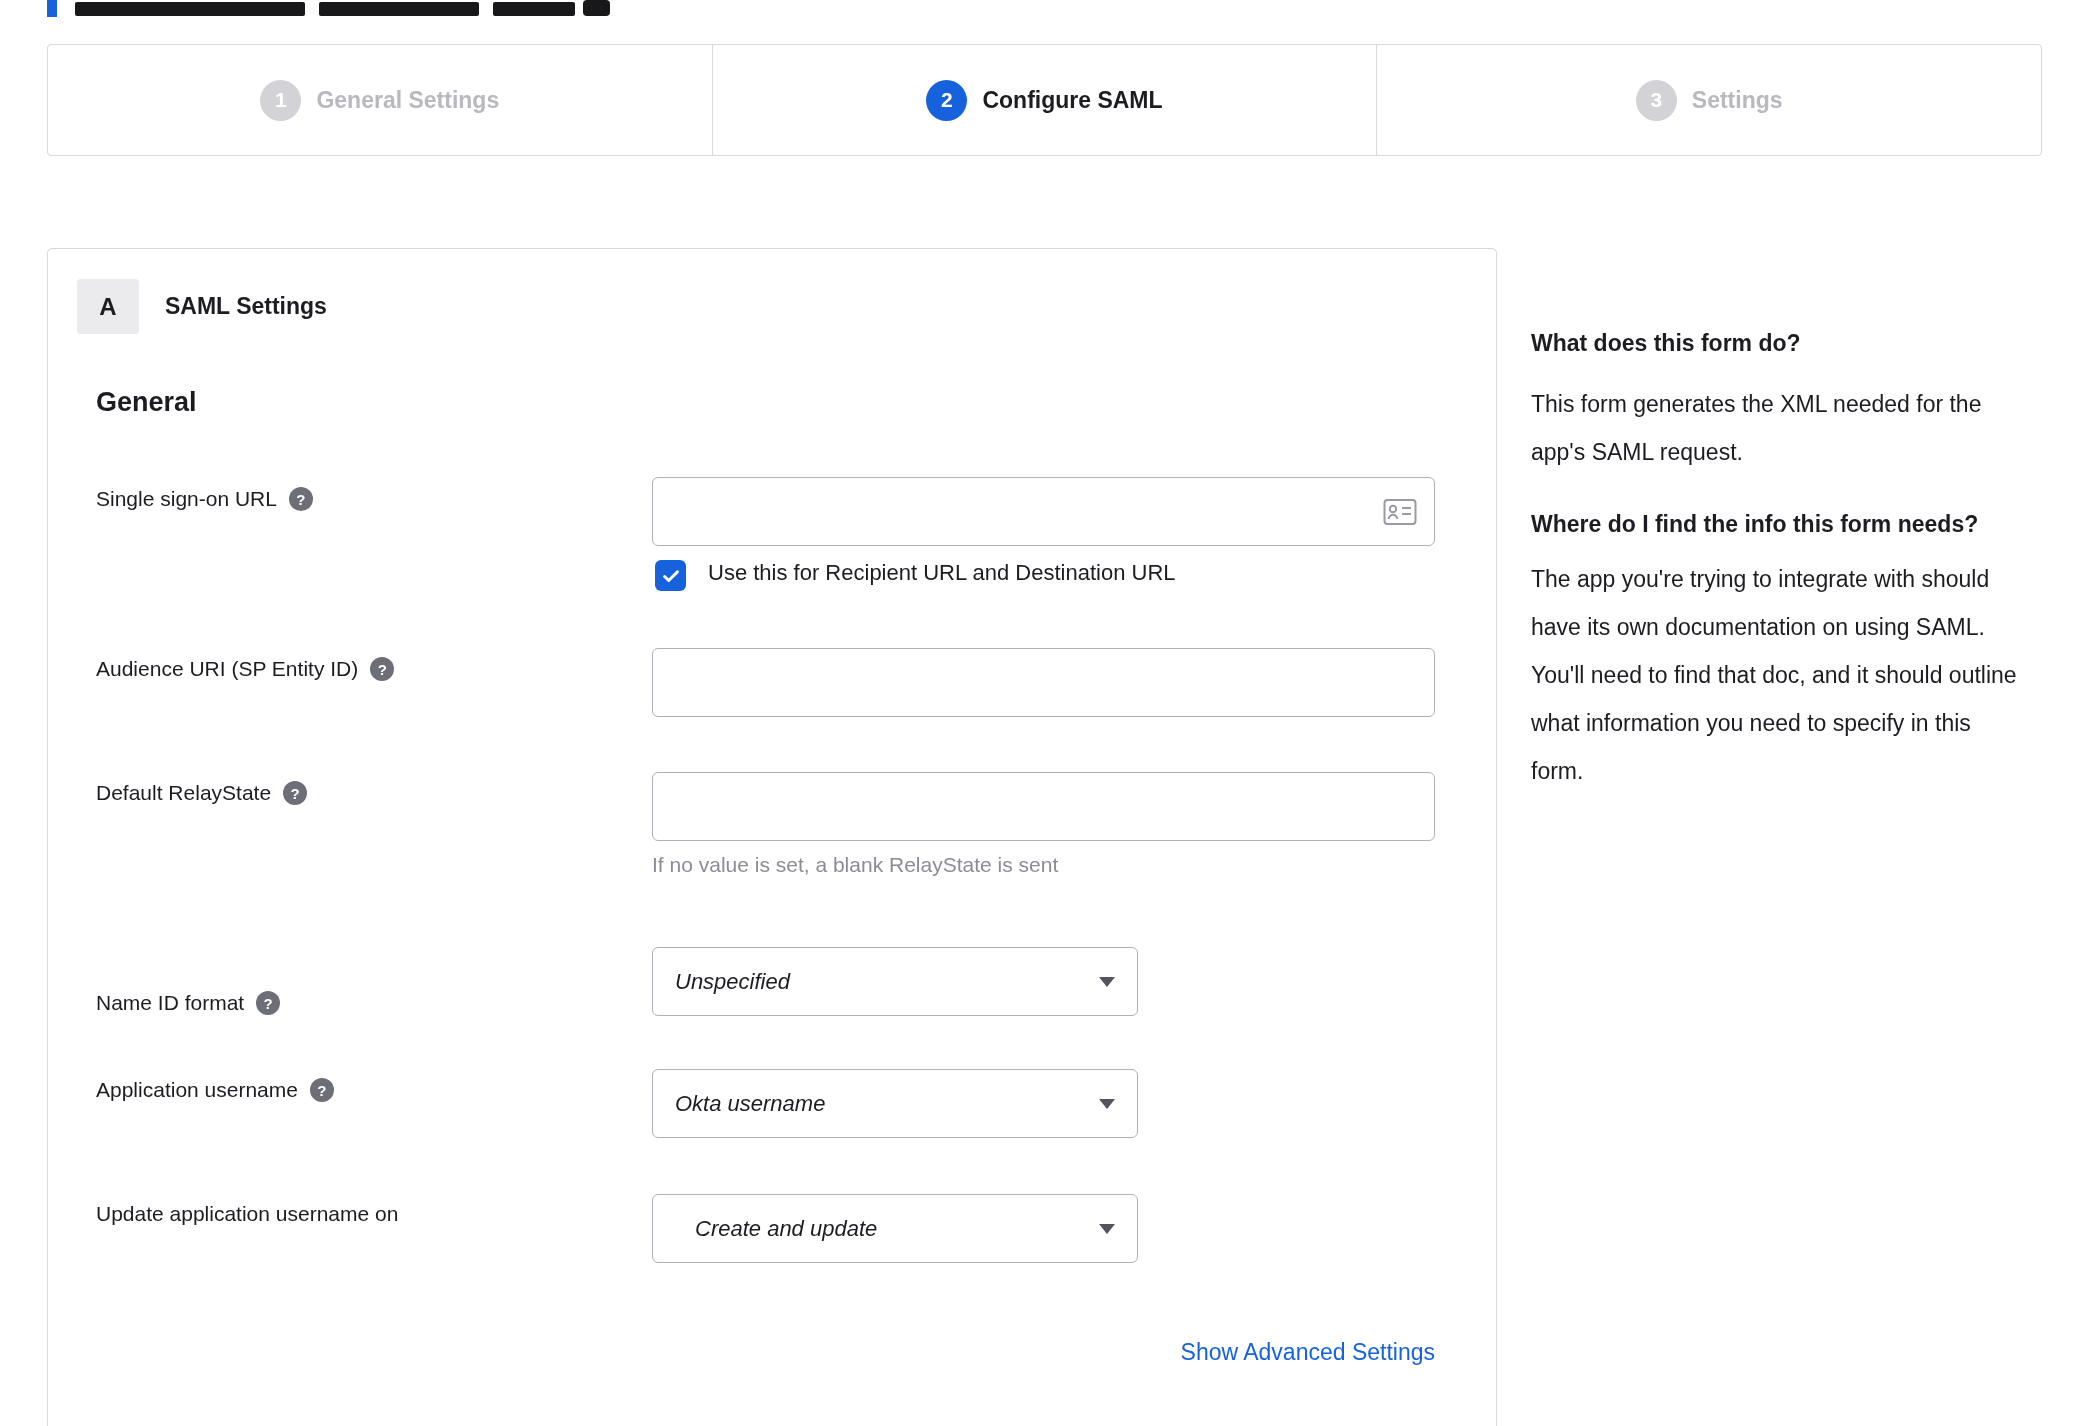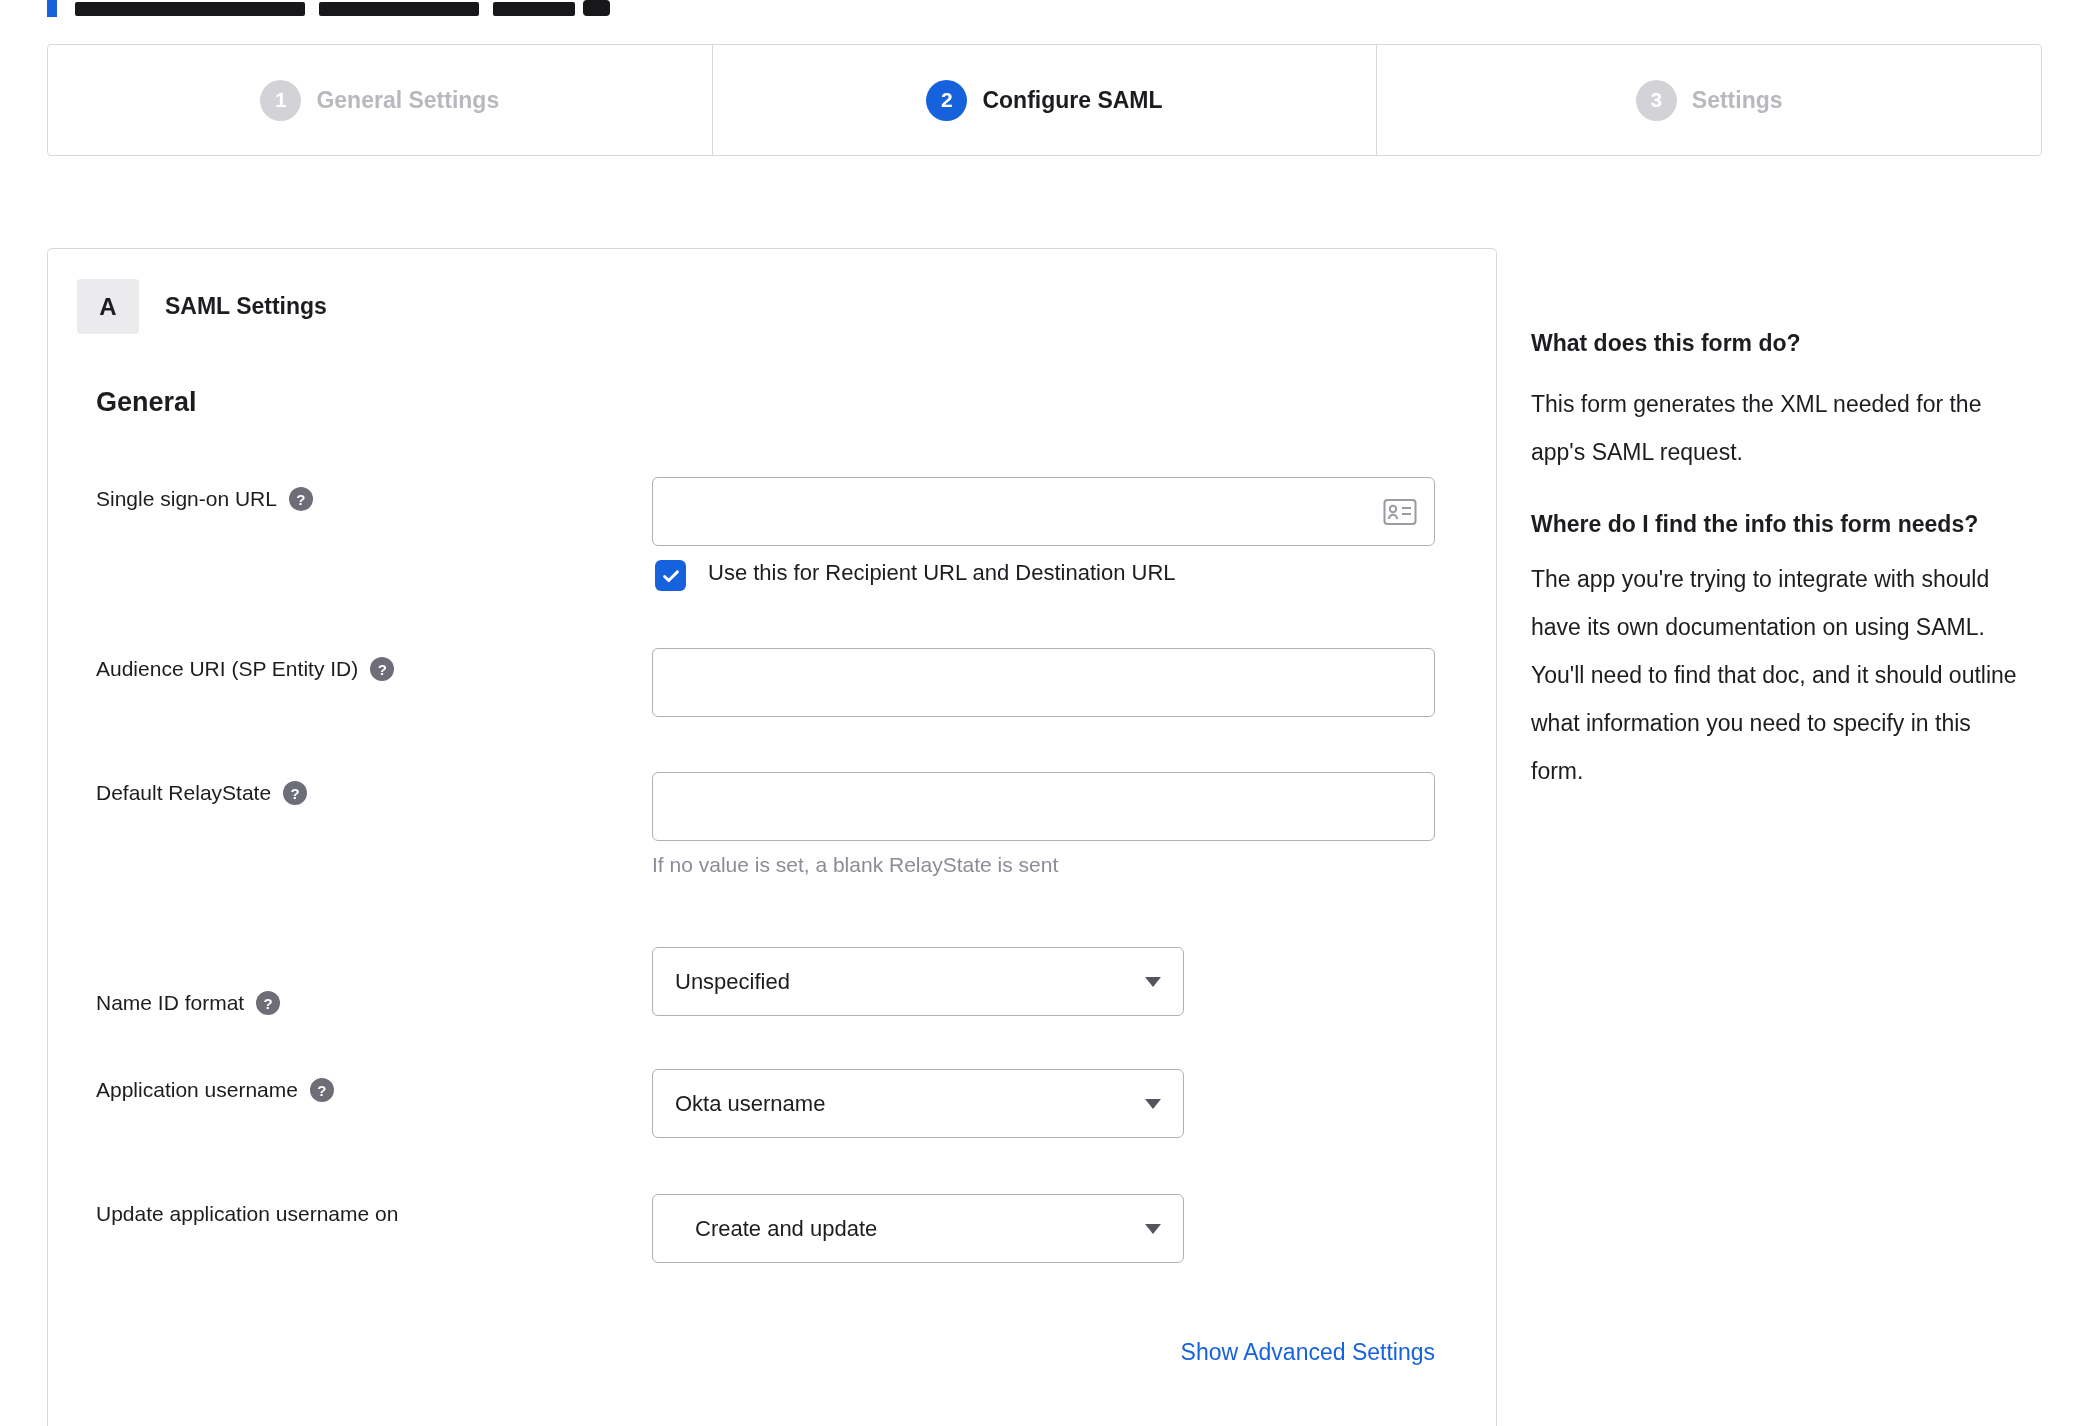--- a/index.html
+++ b/index.html
@@ -46,23 +46,23 @@
   .card-icon { position:absolute; right:18px; top:50%; transform:translateY(-50%); width:34px; height:28px; }
 
   .checkbox-row { position:absolute; left:607px; top:311px; display:flex; gap:22px; }
   .checkbox { width:31px; height:31px; background:#1662dd; border-radius:6px; display:flex;
               align-items:center; justify-content:center; cursor:pointer; flex:0 0 auto; }
   .checkbox svg { width:22px; height:22px; }
   .checkbox-label { font-size:22px; color:#1d1d21; }
 
   .hint { position:absolute; left:604px; font-size:21px; color:#8c8c96; }
 
-  .dropdown { position:absolute; left:604px; width:532px; height:69px; border:1px solid #b0b0b8;
+  .dropdown { position:absolute; left:604px; width:486px; height:69px; border:1px solid #b0b0b8;
               border-radius:6px; background:#fff; display:flex; align-items:center;
-              justify-content:space-between; padding:0 22px; font-size:22px; cursor:pointer; }
+              justify-content:space-between; padding:0 22px; font-size:22px; cursor:pointer;font-style:italic; }
   .caret { width:0; height:0; border-left:8px solid transparent; border-right:8px solid transparent;
            border-top:10px solid #54545e; }
 
   .advanced-link { position:absolute; top:1090px; right:61px; color:#1662dd; font-size:23px;
                    font-weight:500; text-decoration:none; cursor:pointer; }
 
   
   .help-col { position:absolute; left:1531px; top:325px; width:498px; }
   .help-col h3 { font-size:23px; font-weight:bold; line-height:37px; color:#1d1d21; }
   .help-col p { font-size:23px; line-height:48px; color:#1d1d21; }

